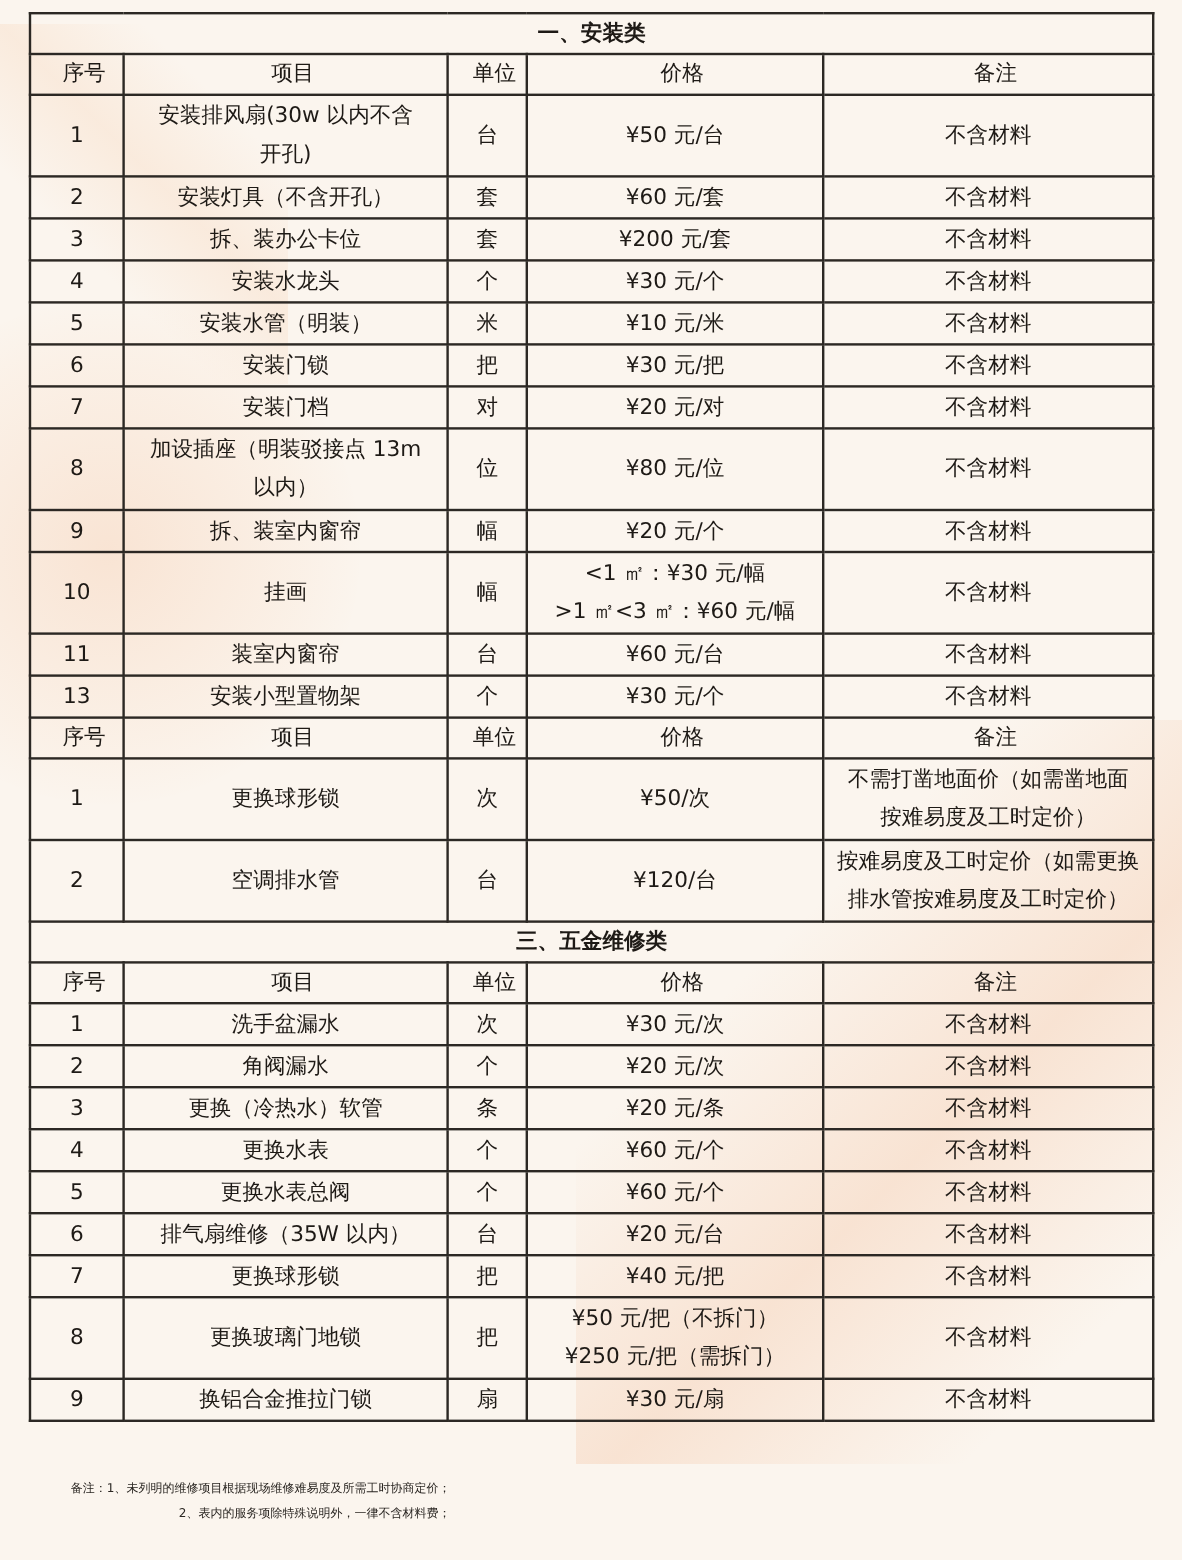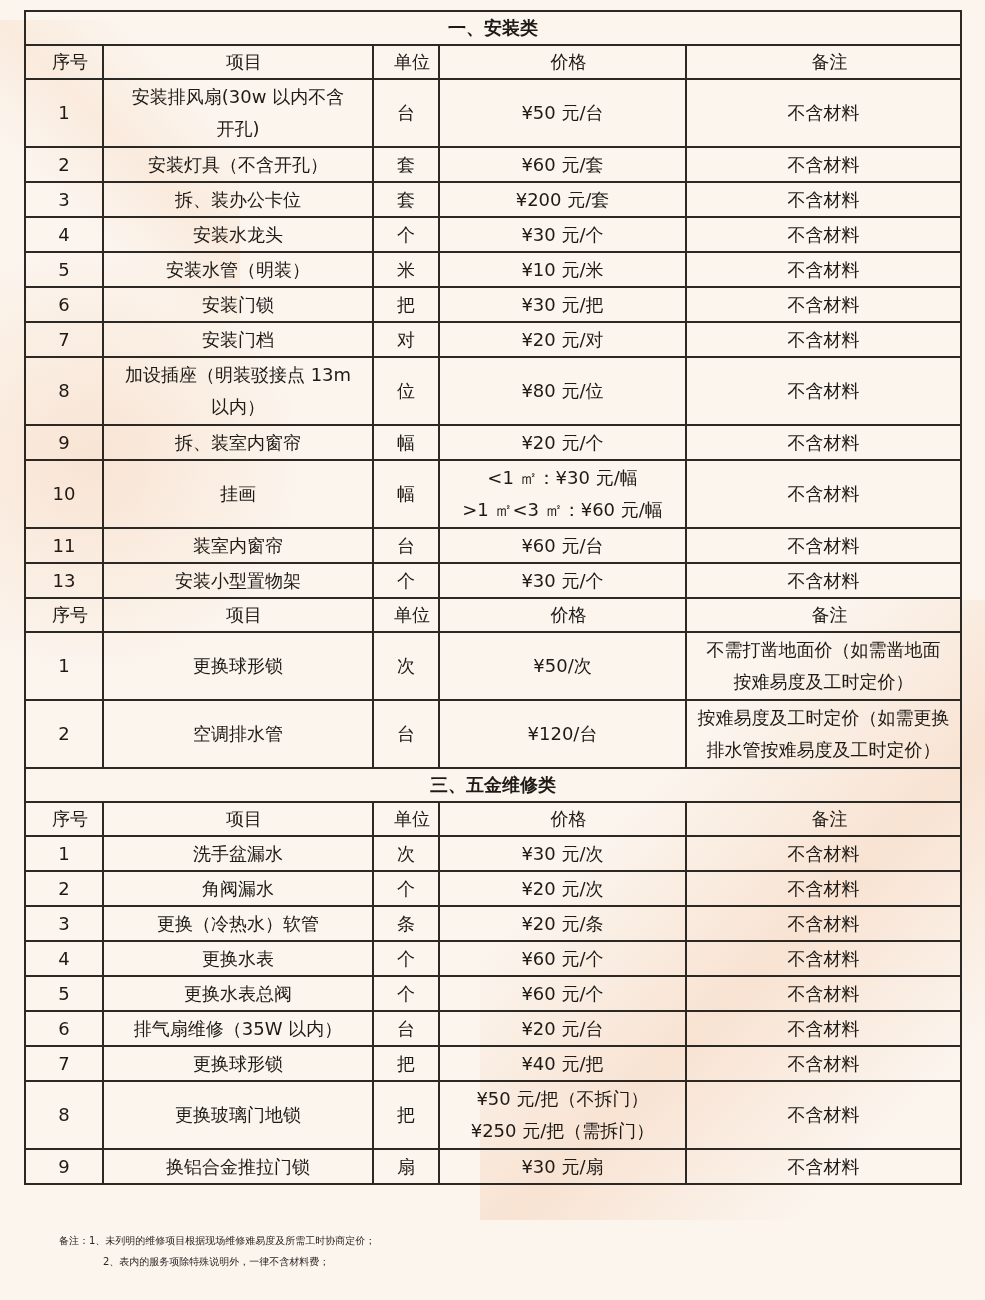--- a/index.html
+++ b/index.html
@@ -28,21 +28,21 @@
   .c1{width:78px;} .c2{width:270px;} .c3{width:66px;} .c4{width:247px;} .c5{width:275px;}
   tr.section td { font-weight:bold; height:29px; font-size:18px; }
   tr.head td { height:30px;padding-left:18px; }
   tr.r1 td { height:33px; }
   tr.r2 td { height:66px; }
   td.idx { vertical-align:middle; }
   .line { display:block; }
   .notes {
     position:absolute; left:20px; top:1230px; font-size:10px; line-height:21px; color:#2a2622;margin-left:39px;
   }
-  .notes .ind { padding-left:44px; display:block; }
+  .notes .ind { padding-left:44px; display:block;text-align:right; }
 </style>
 </head>
 <body>
 
 <div class="wm wm3"></div>
 <div class="wm wm1"></div>
 <div class="wm wm2"></div>
 
 <table class="price">
   <colgroup>

